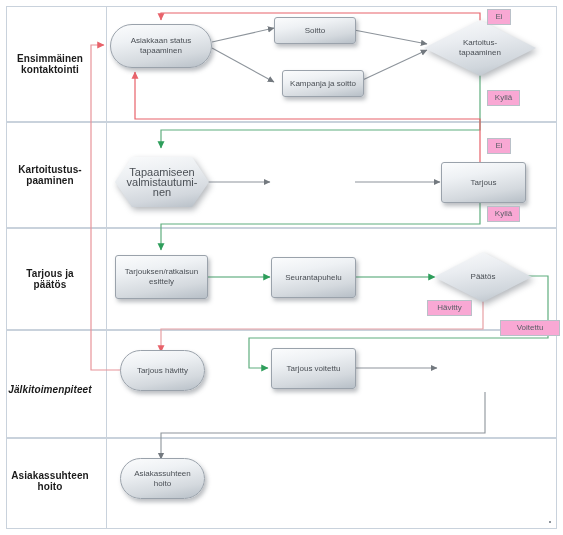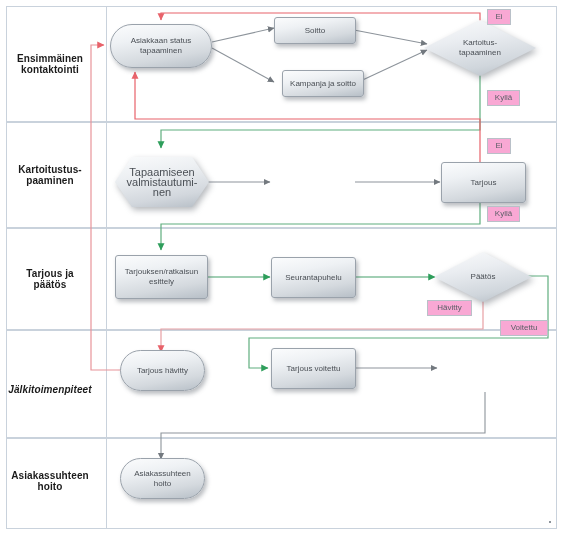--- a/index.html
+++ b/index.html
@@ -281,18 +281,18 @@
   </div>
   <div class="edge-label" style="left:487px;top:138px;width:24px;">
     <span>Ei</span>
   </div>
   <div class="edge-label" style="left:487px;top:206px;width:33px;">
     <span>Kyllä</span>
   </div>
   <div class="edge-label" style="left:427px;top:300px;width:45px;">
     <span>Hävitty</span>
   </div>
-  <div class="edge-label" style="left:500px;top:320px;width:48px;">
+  <div class="edge-label" style="left:500px;top:320px;width:60px;">
     <span>Voitettu</span>
   </div>
 
   <div class="corner-dot" style="left:549px;top:521px;"></div>
 </div>
 
 </body></html>

